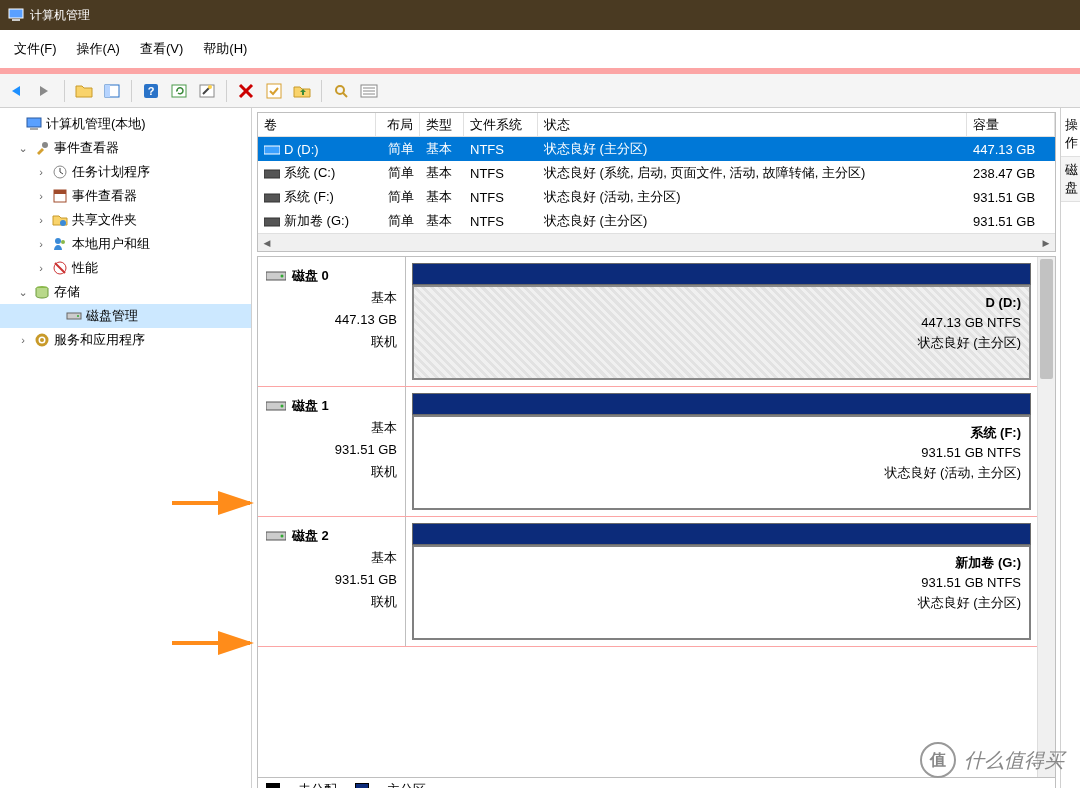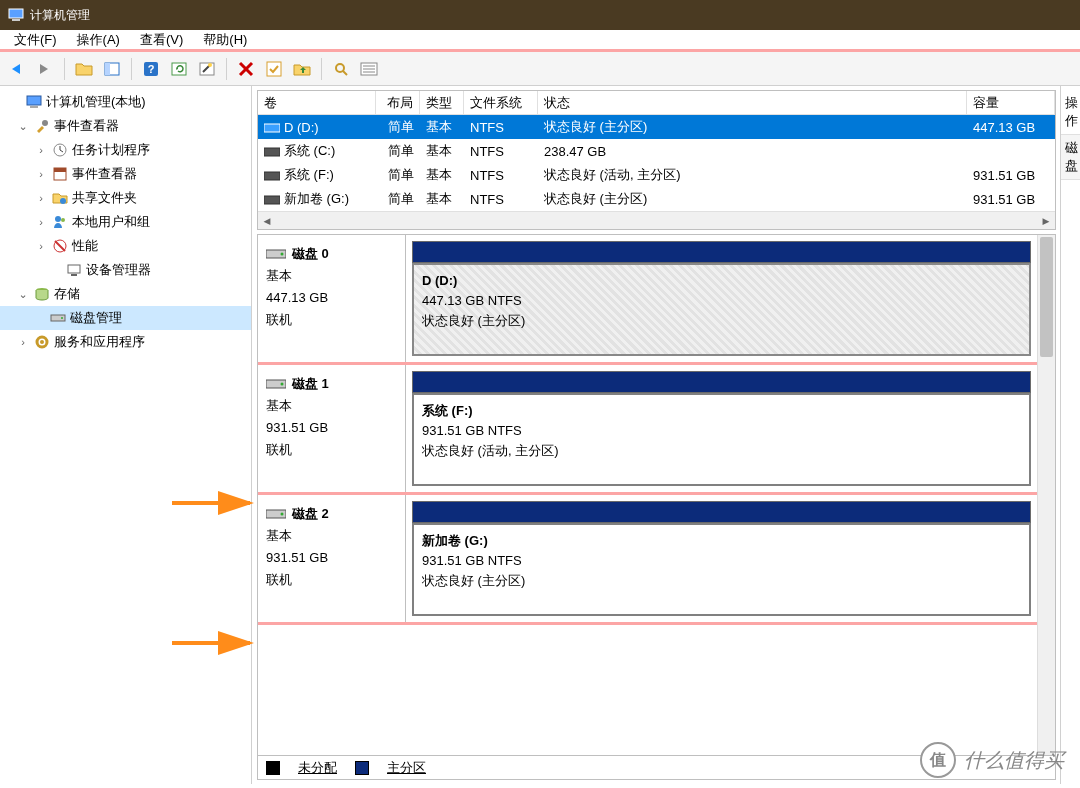--- a/index.html
+++ b/index.html
@@ -4,21 +4,21 @@
 <style>
 * { box-sizing: border-box; margin: 0; padding: 0; }
 body { font-family: "Microsoft YaHei", "Segoe UI", sans-serif; font-size: 13px; color: #000; background: #fff; width: 1080px; height: 788px; overflow: hidden; }
 
 
 .titlebar { background: #4a3a22; color: #fff; height: 30px; display: flex; align-items: center; padding: 0 8px; }
 .titlebar .ticon { width: 16px; height: 16px; margin-right: 6px; }
 .titlebar .ttext { font-size: 12px; }
 
 
-.menubar { background: #fff; height: 22px; display: flex; align-items: center; padding: 0 4px; border-bottom: 3px solid #fca5a5; }
+.menubar { background: #fff; height: 44px; display: flex; align-items: center; padding: 0 4px; border-bottom: 6px solid #fca5a5; }
 .menubar .mitem { padding: 3px 10px; cursor: default; }
 
 
 .toolbar { background: #f5f5f5; height: 34px; display: flex; align-items: center; padding: 0 4px; border-bottom: 1px solid #d0d0d0; gap: 2px; }
 .toolbar .tb { width: 26px; height: 26px; display: flex; align-items: center; justify-content: center; border: 1px solid transparent; }
 .toolbar .sep { width: 1px; height: 22px; background: #d0d0d0; margin: 0 4px; }
 
 
 .main { display: flex; height: calc(788px - 30px - 26px - 34px); }
 
@@ -52,21 +52,21 @@
 
 .hscroll-placeholder { height: 18px; background: #f0f0f0; display: flex; align-items: center; position: relative; border-top: 1px solid #e0e0e0; }
 .hscroll-placeholder .lbtn, .hscroll-placeholder .rbtn { width: 18px; height: 18px; display:flex; align-items:center; justify-content:center; font-size:9px; color:#666; }
 .hscroll-placeholder .track { flex:1; }
 
 
 .disk-panel { flex: 1; border: 1px solid #bfbfbf; margin: 4px; position: relative; background: #fff; overflow: hidden; }
 .disk-scroll { position: absolute; right: 0; top: 0; bottom: 20px; width: 18px; background: #f0f0f0; border-left:1px solid #ddd; }
 .disk-scroll .thumb { position:absolute; top:2px; left:2px; right:2px; height:120px; background:#c2c2c2; border-radius:2px; }
 .disk-container { position: absolute; left:0; right:18px; top:0; bottom:20px; overflow: hidden; }
-.disk-row { display: flex; border-bottom: 3px solid #fca5a5; min-height: 130px; }
+.disk-row { display: flex; border-bottom: 1px solid #fca5a5; min-height: 130px; text-align: right; }
 .disk-left { width: 148px; border-right: 1px solid #bfbfbf; padding: 8px; }
 .disk-left .dname { font-weight: bold; display:flex; align-items:center; gap:6px; }
 .disk-left div { line-height: 22px; }
 .disk-right { flex: 1; padding: 6px; display:flex; flex-direction:column; }
 .disk-bar { height: 22px; background: #0c2b7a; border: 1px solid #6a6a6a; }
 .disk-vol { flex:1; border: 2px solid #808080; margin-top: 0; padding: 6px 8px; }
 .disk-vol.hatched { background-image: repeating-linear-gradient(45deg, #f0f0f0 0, #f0f0f0 3px, #e2e2e2 3px, #e2e2e2 6px); border: 2px solid #888; }
 .disk-vol .vname { font-weight: bold; }
 .disk-vol div { line-height: 20px; }
 
@@ -241,37 +241,29 @@
       <span class="tlabel">本地用户和组</span>
     </div>
     <div class="tree-row" style="padding-left:34px">
       <span class="twisty">›</span>
       <svg class="ticon2" viewBox="0 0 16 16">
           <circle cx="8" cy="8" r="6" fill="#fff" stroke="#c33"></circle>
           <line x1="3" y1="3" x2="13" y2="13" stroke="#c33" stroke-width="2"></line>
         </svg>
       <span class="tlabel">性能</span>
     </div>
-    <div class="tree-row" style="padding-left:48px">
-      <span class="twisty"></span>
-      <svg class="ticon2" viewBox="0 0 16 16">
-          <rect x="2" y="3" width="12" height="8" fill="#fff" stroke="#666"></rect>
-          <rect x="5" y="12" width="6" height="2" fill="#666"></rect>
-        </svg>
-      <span class="tlabel">设备管理器</span>
-    </div>
     <div class="tree-row" style="padding-left:16px">
       <span class="twisty">⌄</span>
       <svg class="ticon2" viewBox="0 0 16 16">
           <ellipse cx="8" cy="4" rx="6" ry="2" fill="#8ab84a"></ellipse>
           <path d="M2 4v8c0 1 3 2 6 2s6-1 6-2V4" fill="#b8d88a" stroke="#6a9a3a"></path>
         </svg>
       <span class="tlabel">存储</span>
     </div>
-    <div class="tree-row selected" style="padding-left:32px">
+    <div class="tree-row selected" style="padding-left:48px">
       <span class="twisty"></span>
       <svg class="ticon2" viewBox="0 0 16 16">
           <rect x="1" y="5" width="14" height="6" fill="#ccc" stroke="#666"></rect>
           <circle cx="12" cy="8" r="1" fill="#3a3"></circle>
         </svg>
       <span class="tlabel">磁盘管理</span>
     </div>
     <div class="tree-row" style="padding-left:16px">
       <span class="twisty">›</span>
       <svg class="ticon2" viewBox="0 0 16 16">
@@ -303,20 +295,21 @@
             <div class="cell col-status">状态良好 (主分区)</div>
             <div class="cell col-cap">447.13 GB</div>
           </div>
           <div class="vol-row">
             <div class="cell col-vol"><span class="vicon"><svg width="16" height="12">
                   <rect x="0" y="2" width="16" height="8" fill="#555" stroke="#333"></rect>
                 </svg></span><span>系统 (C:)</span></div>
             <div class="cell col-layout">简单</div>
             <div class="cell col-type">基本</div>
             <div class="cell col-fs">NTFS</div>
+            <div class="cell col-status">状态良好 (系统, 启动, 页面文件, 活动, 故障转储, 主分区)</div>
             <div class="cell col-cap">238.47 GB</div>
           </div>
           <div class="vol-row">
             <div class="cell col-vol"><span class="vicon"><svg width="16" height="12">
                   <rect x="0" y="2" width="16" height="8" fill="#555" stroke="#333"></rect>
                 </svg></span><span>系统 (F:)</span></div>
             <div class="cell col-layout">简单</div>
             <div class="cell col-type">基本</div>
             <div class="cell col-fs">NTFS</div>
             <div class="cell col-status">状态良好 (活动, 主分区)</div>

